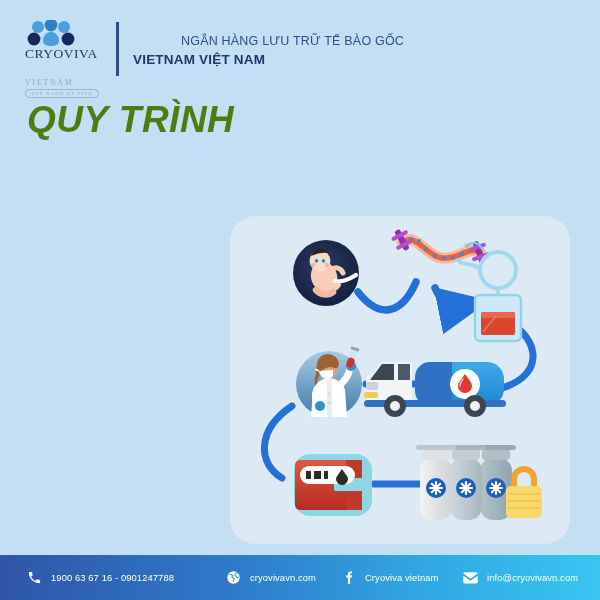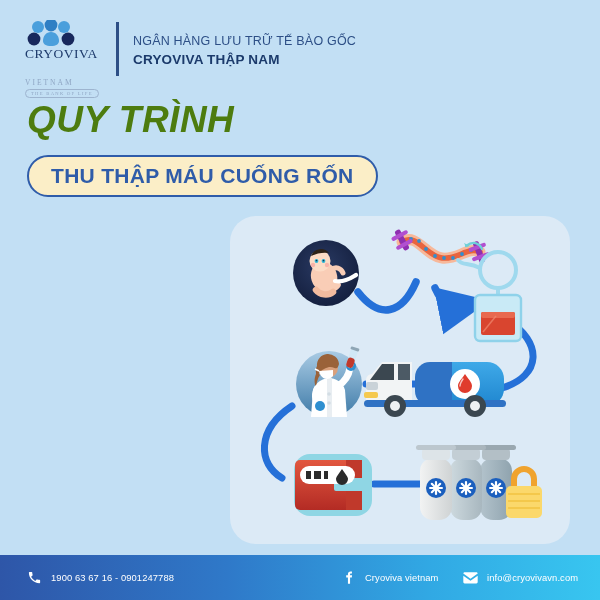--- a/index.html
+++ b/index.html
@@ -40,21 +40,21 @@
   .logo-tag{
     margin-top:3px;border:1px solid #9db4cf;border-radius:8px;
     padding:1px 5px;font-size:4.6px;letter-spacing:1.3px;color:#8fa6c4;
     font-family:"Liberation Serif", serif;white-space:nowrap;
   }
   .divider{
     position:absolute;left:116px;top:22px;width:3px;height:54px;background:#2d4f86;
   }
   .header-text{position:absolute;left:133px;top:32px;}
   .h-line1{
-    font-size:12.5px;color:#2d4f86;letter-spacing:.2px;line-height:1.45;font-weight:400;
+    font-size:12.5px;color:#2d4f86;letter-spacing:.2px;line-height:1.45;font-weight:400;margin-left:48px;
   }
   .h-line2{
     font-size:13.5px;color:#1b3a6b;letter-spacing:.2px;line-height:1.45;font-weight:bold;
   }
 
   
   .title-main{
     position:absolute;left:27px;top:101px;
     font-size:37px;font-weight:bold;color:#4d7c0f;letter-spacing:.5px;
     line-height:1;
@@ -109,28 +109,25 @@
       </div>
       <div class="logo-word">CRYOVIVA</div>
       <div class="logo-sub">VIETNAM</div>
       <div class="logo-tag">THE BANK OF LIFE</div>
     </div>
 
     <div class="divider"></div>
 
     <div class="header-text">
       <div class="h-line1">NGÂN HÀNG LƯU TRỮ TẾ BÀO GỐC</div>
-      <div class="h-line2">CRYOVIVA THẬP NAM</div>
+      <div class="h-line2">VIETNAM VIỆT NAM</div>
     </div>
   </div>
 
   <div class="title-main">QUY TRÌNH</div>
-  <div class="title-pill">
-    <div class="title-pill-text">THU THẬP MÁU CUỐNG RỐN</div>
-  </div>
 
   <div class="panel">
     <svg width="340" height="328" viewBox="0 0 340 328">
       <defs>
         <radialGradient id="gBaby" cx="45%" cy="40%" r="70%">
           <stop offset="0%" stop-color="#2a3a63"></stop>
           <stop offset="100%" stop-color="#111c3a"></stop>
         </radialGradient>
         <linearGradient id="gLab" x1="0" y1="0" x2="0" y2="1">
           <stop offset="0%" stop-color="#a9cbe4"></stop>
@@ -371,20 +368,29 @@
 
     <div class="f-item" style="left:26px">
       <span class="f-icon">
         <svg width="15" height="15" viewBox="0 0 24 24" fill="#ffffff">
           <path d="M6.6 10.8c1.4 2.8 3.8 5.1 6.6 6.6l2.2-2.2c.3-.3.7-.4 1-.2 1.2.4 2.4.6 3.6.6.6 0 1 .4 1 1V20c0 .6-.4 1-1 1C10.6 21 3 13.4 3 4c0-.6.4-1 1-1h3.4c.6 0 1 .4 1 1 0 1.3.2 2.5.6 3.6.1.4 0 .8-.2 1.1l-2.2 2.1z"></path>
         </svg>
       </span>
       <span class="f-text">1900 63 67 16 - 0901247788</span>
     </div>
 
+    <div class="f-item" style="left:225px">
+      <span class="f-icon">
+        <svg width="15" height="15" viewBox="0 0 24 24">
+          <circle cx="12" cy="12" r="10" fill="#ffffff"></circle>
+          <path d="M6 7c2 1 3 0 4 1s-1 3 0 4 3 0 3 2-2 2-1 4M17 5c-1 1-3 1-3 3s2 1 3 3 2 1 3 1" stroke="#2f9bd4" stroke-width="1.7" fill="none" stroke-linecap="round"></path>
+        </svg>
+      </span>
+      <span class="f-text">cryovivavn.com</span>
+    </div>
 
     <div class="f-item" style="left:462px">
       <span class="f-icon">
         <svg width="17" height="15" viewBox="0 0 26 22" fill="#ffffff">
           <path d="M2 5c0-1.1.9-2 2-2h18c1.1 0 2 .9 2 2L13 13 2 5z"></path>
           <path d="M2 8.2l11 7.8 11-7.8V18c0 1.1-.9 2-2 2H4c-1.1 0-2-.9-2-2V8.2z"></path>
         </svg>
       </span>
       <span class="f-text">info@cryovivavn.com</span>
     </div>

